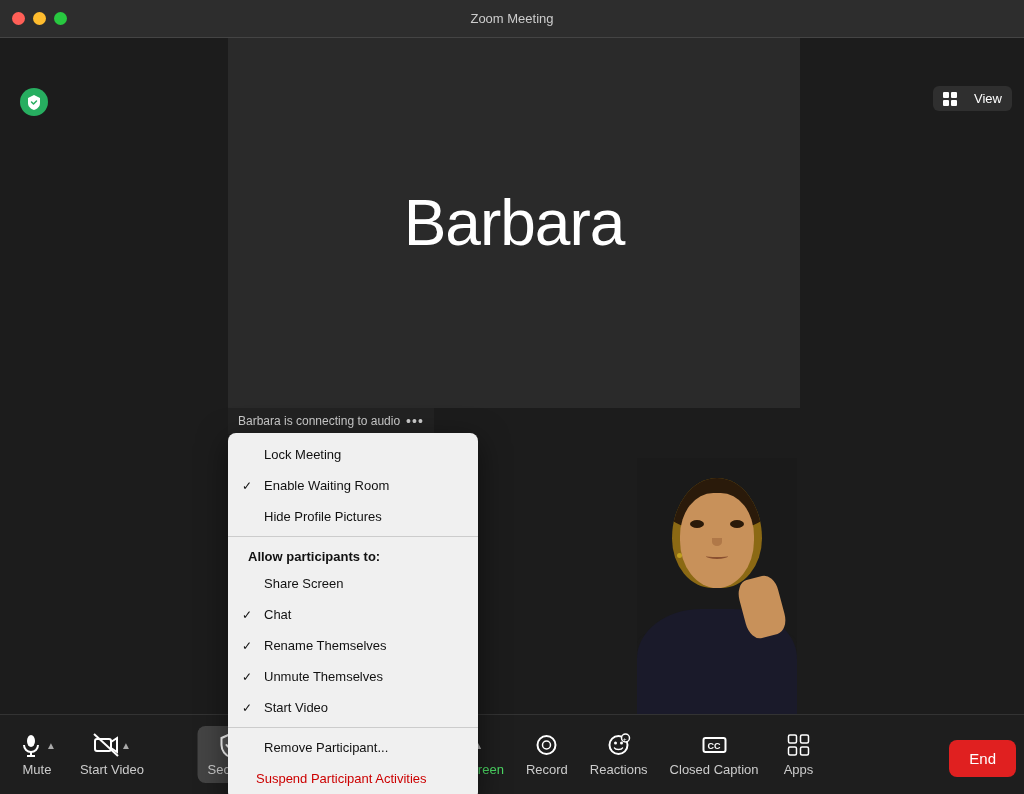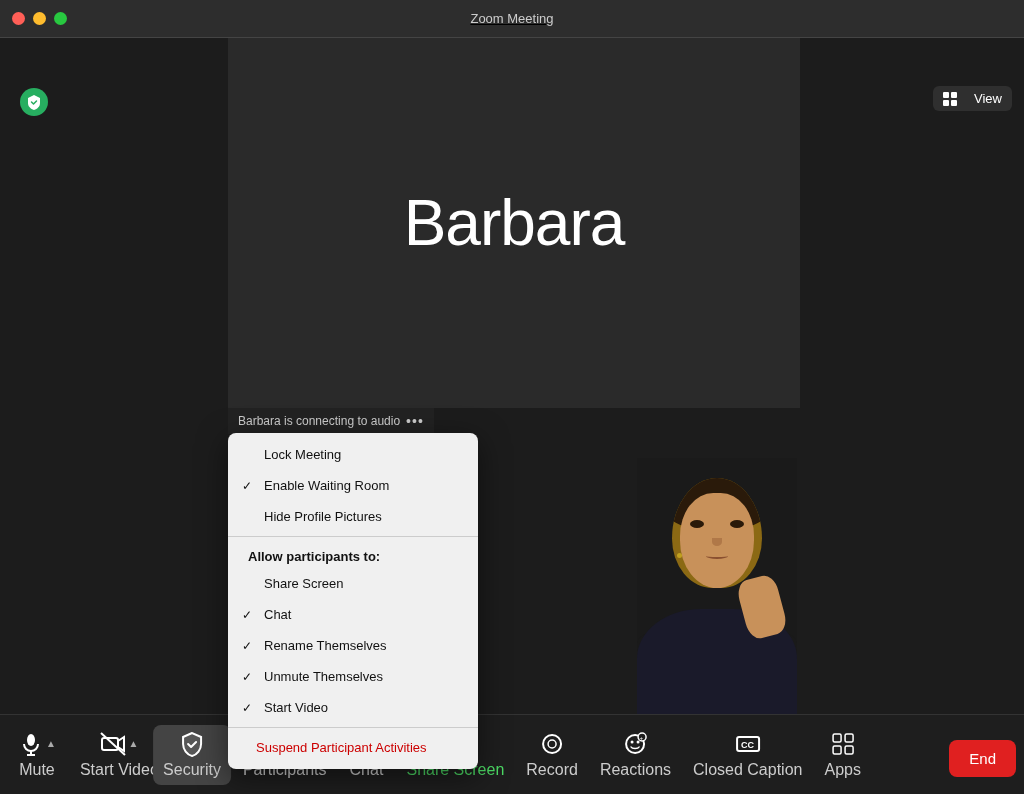--- a/index.html
+++ b/index.html
@@ -15,21 +15,20 @@
     
     .title-bar {
       width: 100%;
       height: 38px;
       background: #2d2d2d;
       display: flex;
       align-items: center;
       justify-content: center;
       position: relative;
       border-bottom: 1px solid #444;
-      text-decoration: underline;
     }
     .traffic-lights {
       position: absolute;
       left: 12px;
       display: flex;
       gap: 8px;
       align-items: center;
     }
     .traffic-light {
       width: 13px;
@@ -224,21 +223,21 @@
       cursor: pointer;
       min-width: 56px;
       background: transparent;
       border: none;
       color: #ccc;
     }
     .tb-btn.active-security {
       background: #444;
     }
     .tb-btn-label {
-      font-size: 16px;
+      font-size: 13px;
       color: #ccc;
       white-space: nowrap;
     }
     .tb-btn-label.green { color: #4cd964; }
     .tb-chevron {
       font-size: 10px;
       color: #aaa;
       margin-left: 2px;
     }
     .tb-icon-row {
@@ -357,20 +356,23 @@
     </div>
     <div class="menu-item">
       <span class="check">✓</span>
       <span>Unmute Themselves</span>
     </div>
     <div class="menu-item">
       <span class="check">✓</span>
       <span>Start Video</span>
     </div>
     <div class="menu-divider"></div>
+    <div class="menu-item">
+      <span>Remove Participant...</span>
+    </div>
     <div class="menu-item danger">
       <span>Suspend Participant Activities</span>
     </div>
   </div>
 
 </div>
 
 <div class="toolbar">
   <div class="toolbar-left">
 

